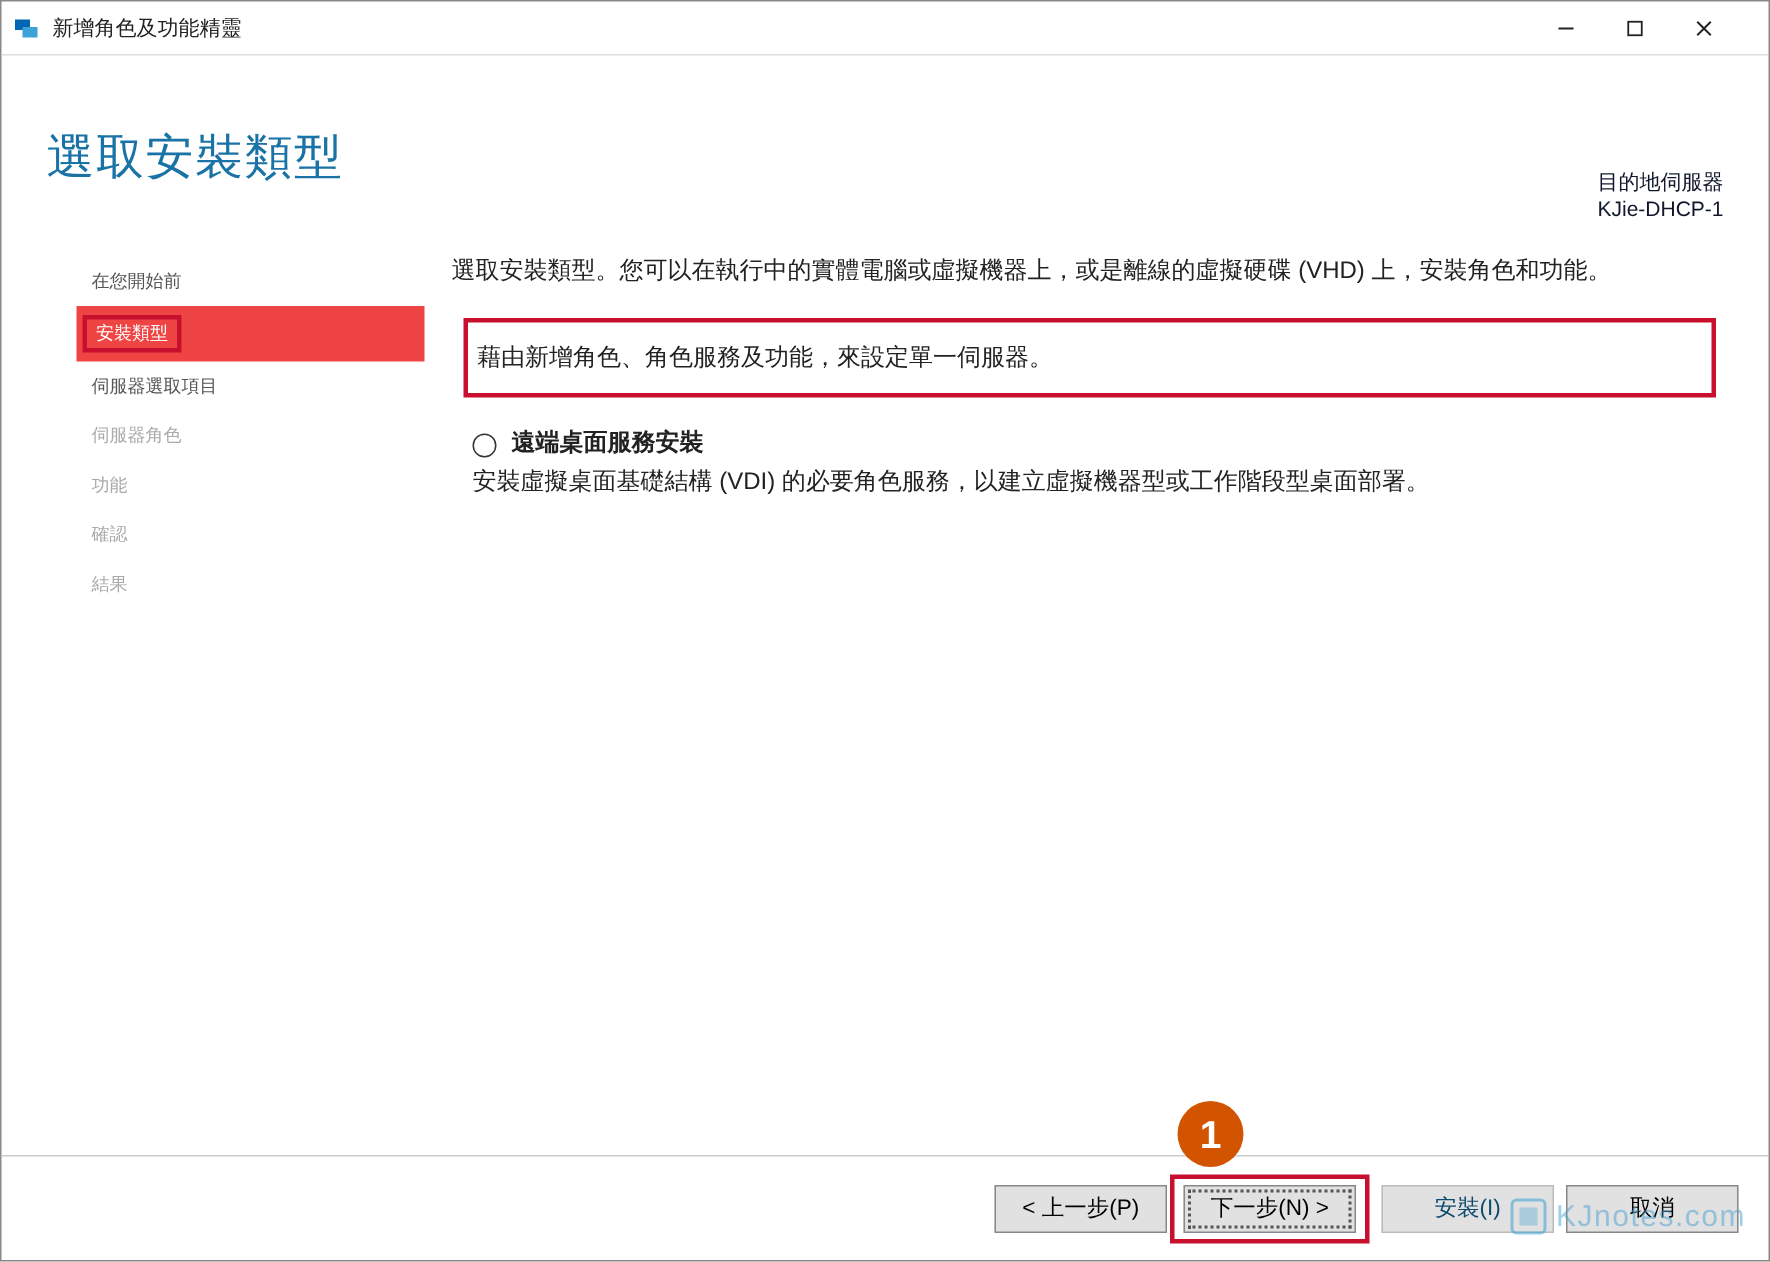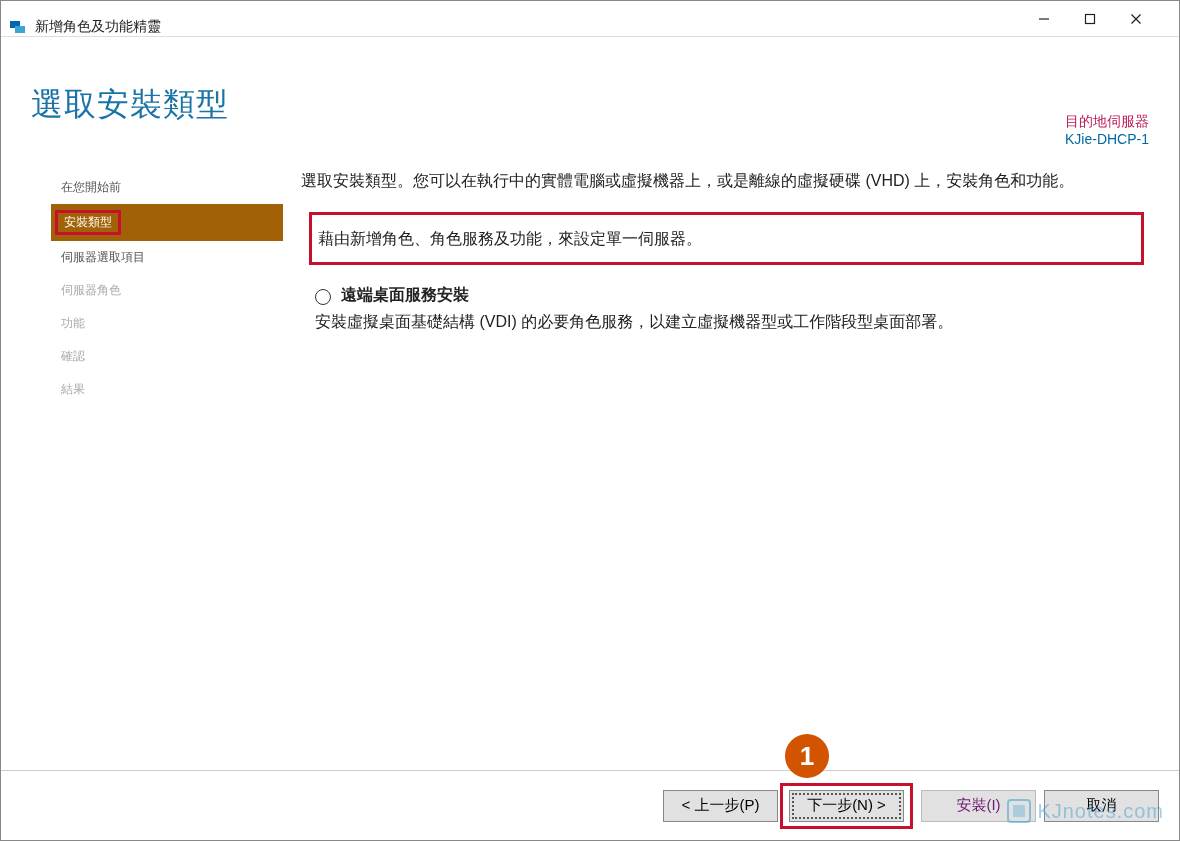--- a/index.html
+++ b/index.html
@@ -8,21 +8,21 @@
       background: #fff;
       width: 1180px;
       height: 841px;
       border: 1px solid #888;
       position: relative;
       overflow: hidden;
     }
     .titlebar {
       height: 36px;
       display: flex;
-      align-items: flex-end;
+      align-items: center;
       justify-content: space-between;
       padding: 0 20px 0 8px;
       border-bottom: 1px solid #ddd;
     }
     .titlebar-left {
       display: flex;
       align-items: center;
       gap: 8px;
     }
     .app-icon {
@@ -68,42 +68,42 @@
       font-weight: 300;
       letter-spacing: 1px;
     }
     .dest-server {
       position: absolute;
       right: 30px;
       top: 76px;
       text-align: right;
       font-size: 14px;
     }
-    .dest-label { color: #be185d; }
-    .dest-name { color: #0369a1; }
+    .dest-label { color: #0f172a; }
+    .dest-name { color: #0f172a; }
     .main-area {
       display: flex;
       flex: 1;
       padding-top: 10px;
     }
     .sidebar {
       width: 300px;
       padding-left: 50px;
       padding-top: 4px;
     }
     .sidebar-item {
       padding: 8px 10px;
       font-size: 12px;
       color: #555;
       cursor: pointer;
       width: 232px;
     }
     .sidebar-item.disabled { color: #aaa; }
     .sidebar-item.active {
-      background: #a16207;
+      background: #ef4444;
       color: #fff;
     }
     .sidebar-item .highlight-box {
       border: 3px solid #c8102e;
       padding: 1px 6px;
       display: inline-block;
       margin: -2px -6px;
     }
     .main-panel {
       flex: 1;
@@ -174,21 +174,21 @@
       min-width: 115px;
       height: 32px;
       border: 1px solid #888;
       background: #e1e1e1;
       font-size: 15px;
       padding: 0 10px;
       cursor: pointer;
       font-family: inherit;
     }
     .btn.disabled {
-      color: #701a75;
+      color: #0c4a6e;
       border-color: #bbb;
       cursor: default;
     }
     .btn.focused {
       outline: 2px dotted #555;
       outline-offset: -5px;
     }
     .next-box {
       border: 3px solid #c8102e;
       padding: 4px 6px;

